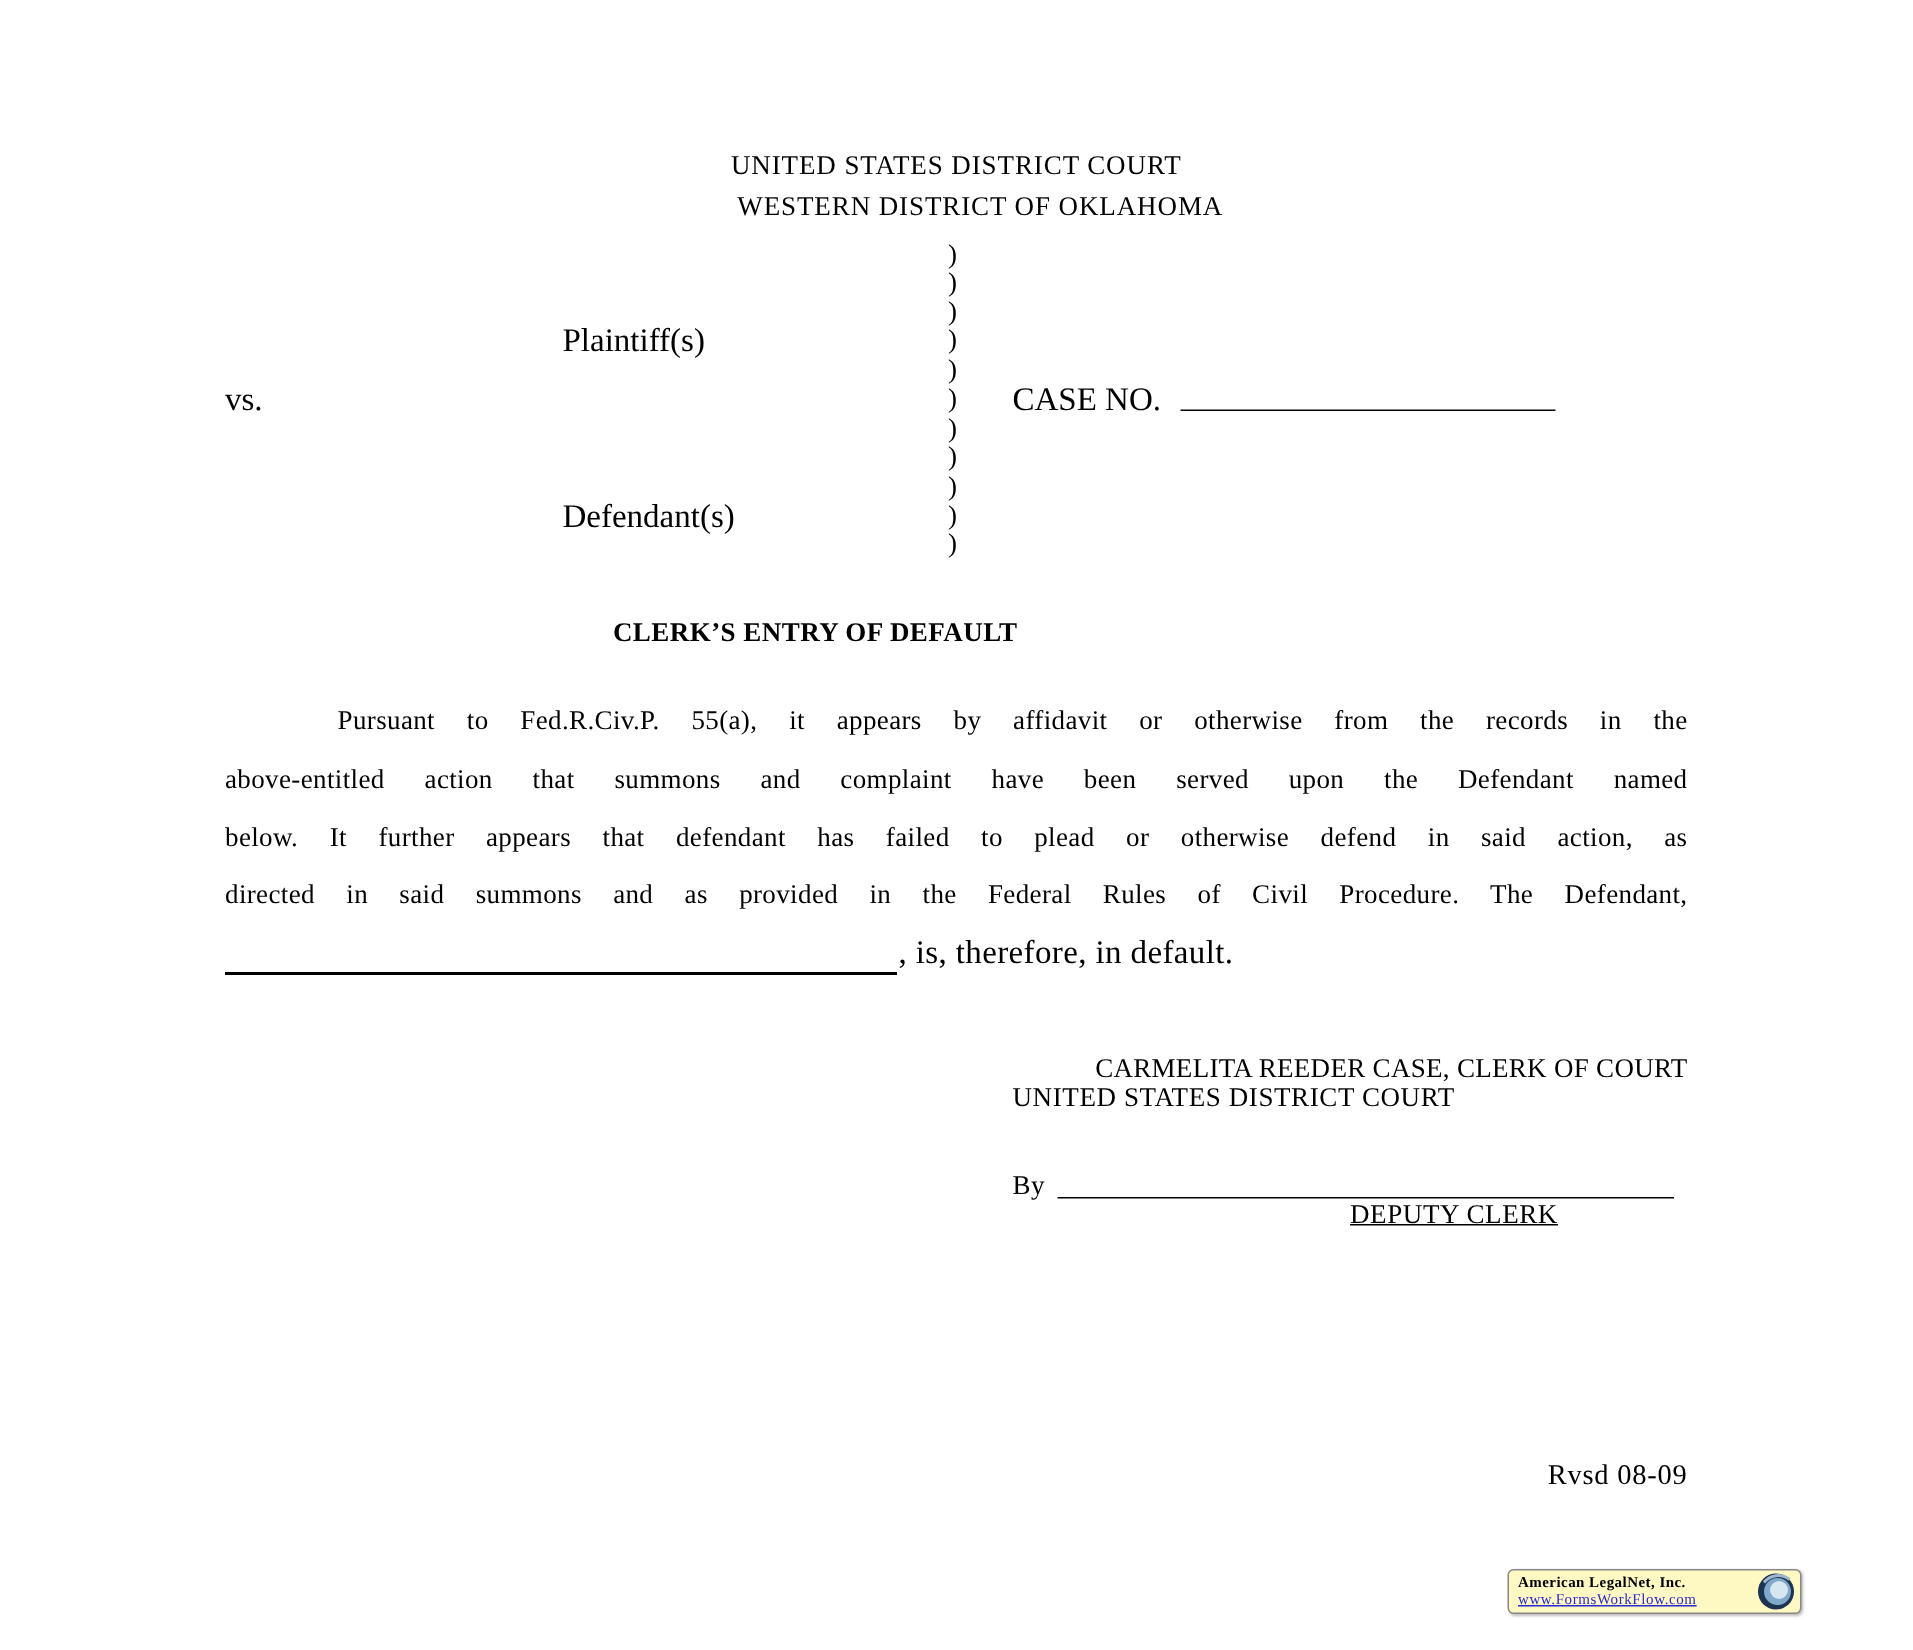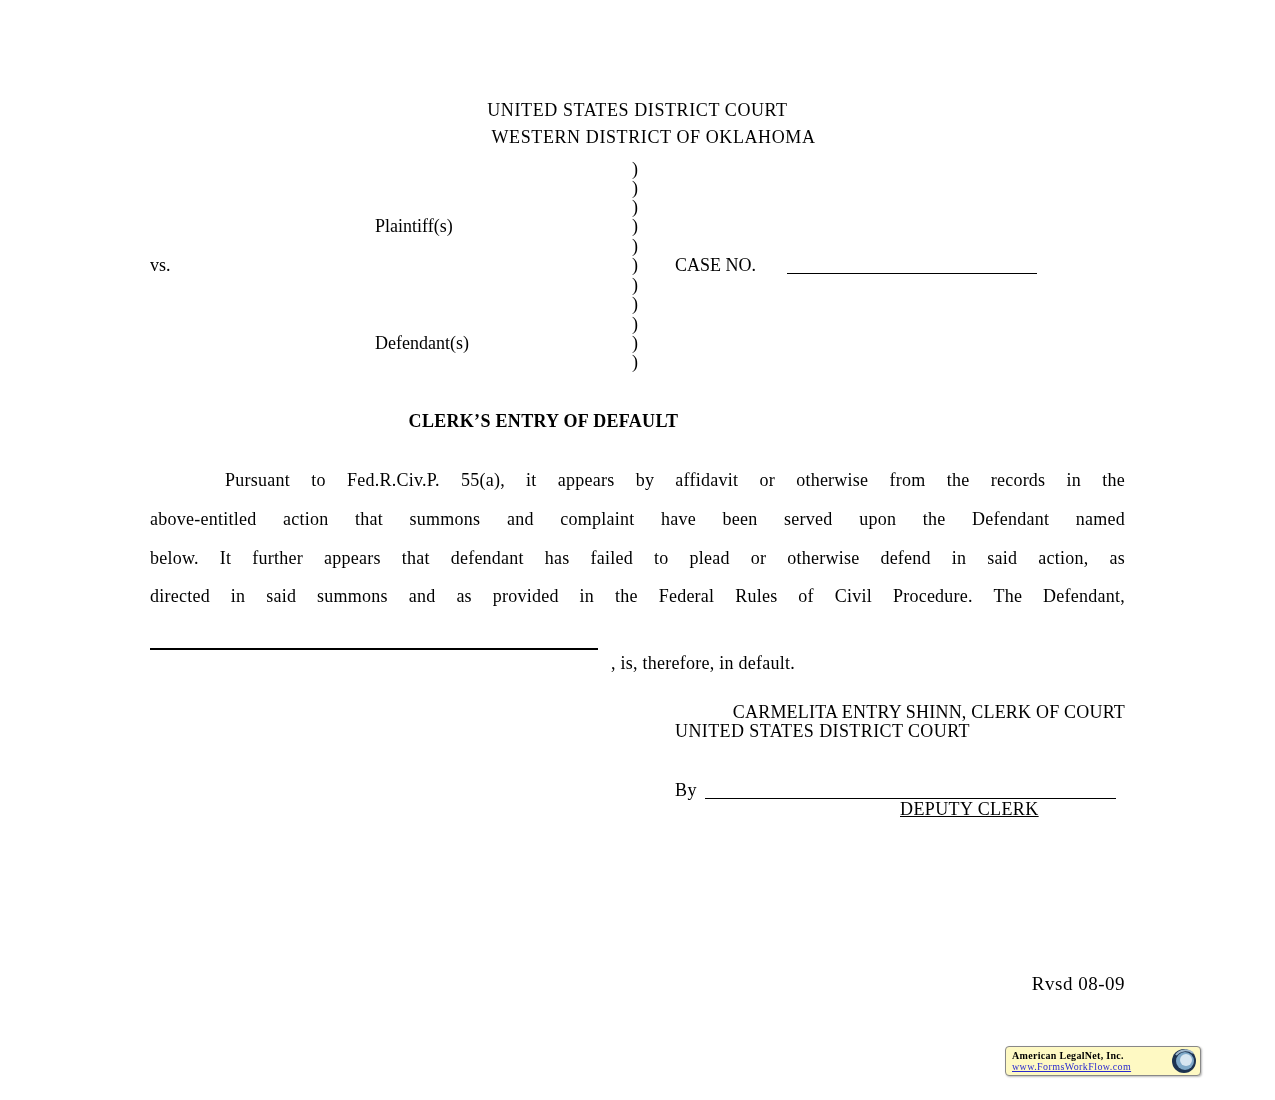--- a/index.html
+++ b/index.html
@@ -1,20 +1,20 @@
 <!DOCTYPE html>
 <html><head>
 <meta charset="utf-8">
 <style>
   html, body { margin: 0; padding: 0; background: #ffffff; }
   body { width: 1275px; height: 1100px; position: relative; overflow: hidden;
          font-family: "Liberation Serif", "DejaVu Serif", serif; color: #000; }
   .abs { position: absolute; white-space: nowrap; }
   .hdr { font-size: 18px; line-height: 19px; letter-spacing: 0.6px; text-align: center; width: 1275px; left: 0; }
-  .cap { font-size: 18px; line-height: 19px; }
+  .cap { font-size: 22px; line-height: 19px; }
   .paren { position: absolute; left: 632px; font-size: 18px; line-height: 19.4px; }
   .title { font-size: 18px; font-weight: bold; text-align: center; width: 1087px; left: 0; letter-spacing: 0.3px; }
   .body-line { left: 150px; width: 975px; font-size: 18px; line-height: 20px; text-align: justify;
                text-align-last: justify; letter-spacing: 0.25px; }
   .sig { font-size: 18px; line-height: 19px; letter-spacing: 0.4px; }
   .blank-line { position: absolute; border-bottom: 2px solid #000; }
   .rvsd { font-size: 19px; letter-spacing: 0.5px; }
   .logo-box { position: absolute; left: 1005px; top: 1046px; width: 194px; height: 28px;
               border: 1px solid #888; border-radius: 4px; background: #fef9c3;
               box-shadow: 1px 1px 2px #bbb; text-align: right; }
@@ -54,25 +54,25 @@
 
 <div class="abs title" style="top:411px;">CLERK’S ENTRY OF DEFAULT</div>
 
 <div>
   <div class="abs body-line" style="top:470px; left:225px; width:900px;">Pursuant to Fed.R.Civ.P. 55(a), it appears by affidavit or otherwise from the records in the</div>
   <div class="abs body-line" style="top:509px;">above-entitled action that summons and complaint have been served upon the Defendant named</div>
   <div class="abs body-line" style="top:548px;">below.  It further appears that defendant has failed to plead or otherwise defend in said action, as</div>
   <div class="abs body-line" style="top:586px;">directed in said summons and as provided in the Federal Rules of Civil Procedure.  The Defendant,</div>
 
   <div class="blank-line" style="left:150px; top:630px; width:448px; height:18px; font-size:18px;"></div>
-  <div class="abs cap" style="left:599px; top:654px; letter-spacing:0.25px;margin-left:12px;">, is, therefore, in default.</div>
+  <div class="abs cap" style="left:599px; top:625px; letter-spacing:0.25px;">, is, therefore, in default.</div>
 </div>
 
 <div>
-  <div class="abs sig" style="left:600px; top:703px; width:525px; text-align:right; letter-spacing:0.2px;">CARMELITA ENTRY SHINN, CLERK OF COURT</div>
+  <div class="abs sig" style="left:600px; top:703px; width:525px; text-align:right; letter-spacing:0.2px;">CARMELITA REEDER CASE, CLERK OF COURT</div>
   <div class="abs sig" style="left:675px; top:722px;">UNITED STATES DISTRICT COURT</div>
   <div class="abs sig" style="left:675px; top:781px;">By</div>
   <div class="abs" style="left:705px; top:781px; width:411px; height:17px; border-bottom:1px solid #000; font-size:18px;"></div>
   <div class="abs sig" style="left:900px; top:800px; width:225px; text-align:left;text-decoration:underline;">DEPUTY CLERK</div>
 </div>
 
 <div class="abs rvsd" style="left:980px; top:973px; width:145px; text-align:right;">Rvsd 08-09</div>
 
 <div class="logo-box">
   <div class="logo-name">American LegalNet, Inc.</div>

